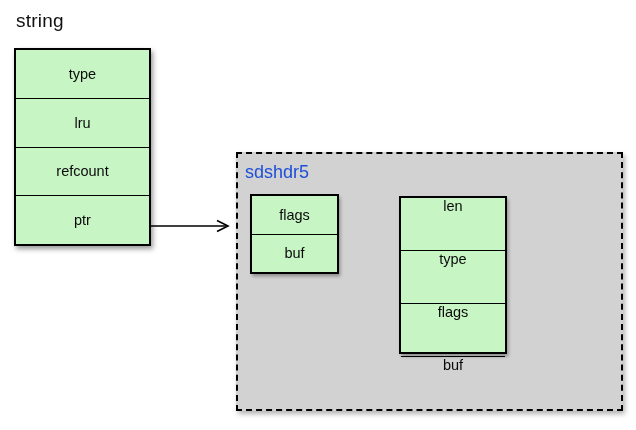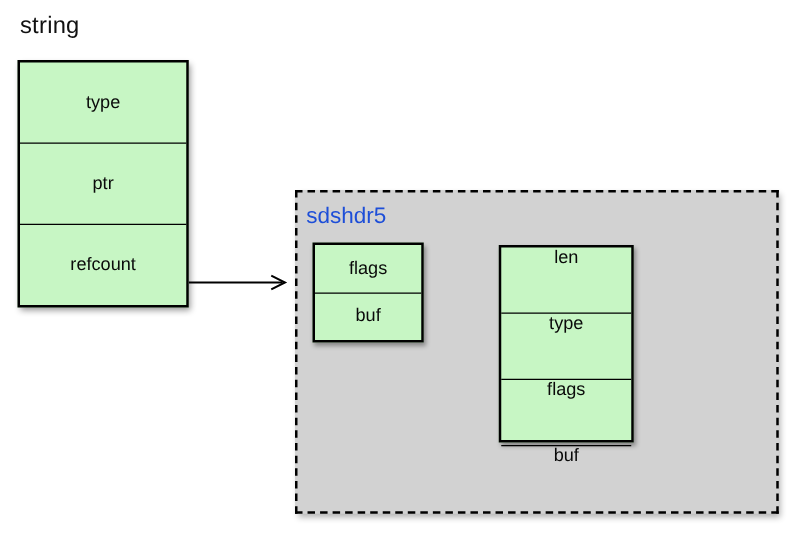--- a/index.html
+++ b/index.html
@@ -102,22 +102,23 @@
 </style>
 </head>
 <body>
 
 <div class="canvas">
 
   <div class="page-title">string</div>
 
   <div class="struct-table robj-table">
     <div class="cell">type</div>
+    <div class="cell">lru</div>
+    <div class="cell">refcount</div>
     <div class="cell">ptr</div>
-    <div class="cell">refcount</div>
   </div>
 
   <svg class="arrow-svg" viewBox="0 0 88 20" xmlns="http://www.w3.org/2000/svg">
     <line x1="0" y1="10" x2="75" y2="10" stroke="#000000" stroke-width="1.6"></line>
     <polyline points="66,4.5 77,10 66,15.5" fill="none" stroke="#000000" stroke-width="1.6"></polyline>
   </svg>
 
   <div class="sds-panel">
 
     <div class="panel-label label-sdshdr5">sdshdr5</div>

